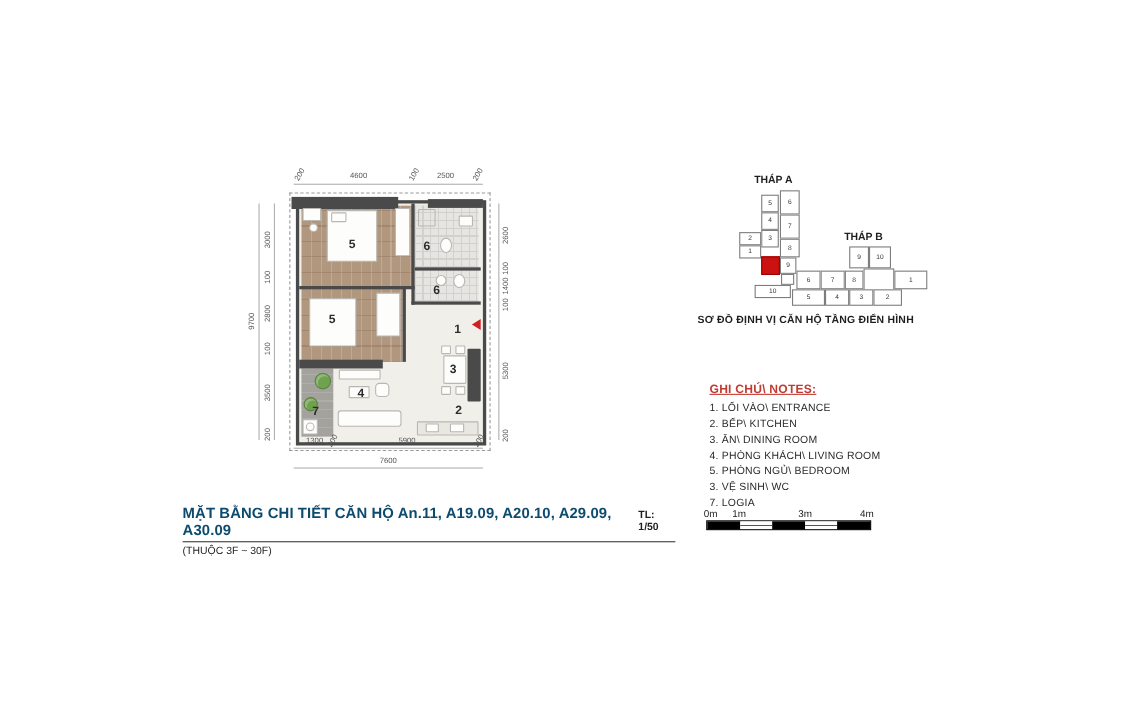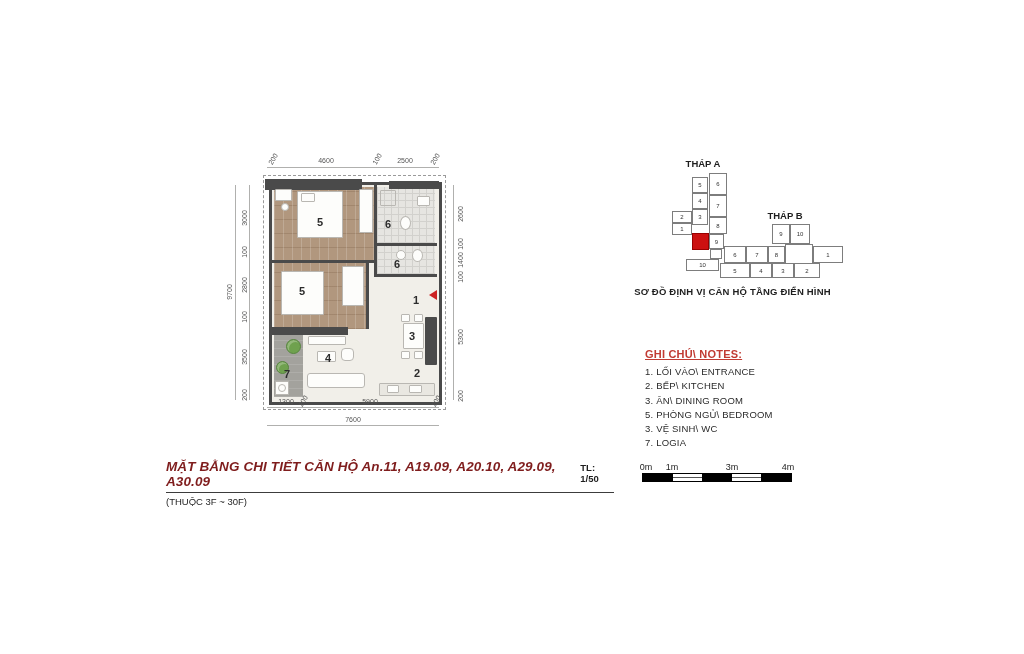--- a/index.html
+++ b/index.html
@@ -32,21 +32,21 @@
   .dimline{background:#b0b0ae;}
   .dim{position:absolute;font-size:7px;color:#555;white-space:nowrap;
        transform:translate(-50%,-50%);}
   .dim.rv{transform:translate(-50%,-50%) rotate(-90deg);}
   .dim.rs{transform:translate(-50%,-50%) rotate(-60deg);}
   .arrow-red{width:0;height:0;border-top:5px solid transparent;border-bottom:5px solid transparent;
              border-right:8px solid #cc2222;}
   
   .title-block{position:absolute;left:166px;top:459px;width:448px;}
   .title-row{display:flex;align-items:baseline;border-bottom:1.5px solid #3c3c3c;padding-bottom:3px;}
-  .title-main{font-size:13.5px;font-weight:700;letter-spacing:.1px;color:#7f1d1d;font-style:italic;}
+  .title-main{font-size:13.5px;font-weight:700;letter-spacing:.1px;color:#0c4a6e;}
   .title-scale{font-size:9.5px;font-weight:700;margin-left:4px;color:#1e1e1e;}
   .title-sub{font-size:9.5px;margin-top:3px;color:#1e1e1e;}
   
   .sitemap{position:absolute;left:620px;top:158px;width:225px;height:150px;}
   .tower-label{position:absolute;font-size:9.5px;font-weight:700;color:#1e1e1e;transform:translateX(-50%);}
   .tower{position:absolute;}
   .unit{position:absolute;background:#fff;border:1px solid #7d7d7d;box-sizing:border-box;
         display:flex;align-items:center;justify-content:center;font-size:6px;color:#333;}
   .unit.red{border-color:#990000;}
   .map-caption{position:absolute;left:0;top:128px;width:100%;text-align:center;
@@ -210,20 +210,21 @@
       <div class="unit" style="left: 74px; top: 39px; width: 26px; height: 15px;">2</div>
     </div>
   <div class="map-caption">SƠ ĐỒ ĐỊNH VỊ CĂN HỘ TẦNG ĐIỂN HÌNH</div>
 </div>
 
 <div class="notes">
   <div class="notes-h">GHI CHÚ\ NOTES:</div>
   <div class="notes-item">1. LỐI VÀO\ ENTRANCE</div>
   <div class="notes-item">2. BẾP\ KITCHEN</div>
   <div class="notes-item">3. ĂN\ DINING ROOM</div>
+  <div class="notes-item">4. PHÒNG KHÁCH\ LIVING ROOM</div>
   <div class="notes-item">5. PHÒNG NGỦ\ BEDROOM</div>
   <div class="notes-item">3. VỆ SINH\ WC</div>
   <div class="notes-item">7. LOGIA</div>
 </div>
 
 <div class="scalebar">
   <div class="sb-labels">
     <span style="left:4px;">0m</span>
     <span style="left:30px;">1m</span>
     <span style="left:90px;">3m</span>

